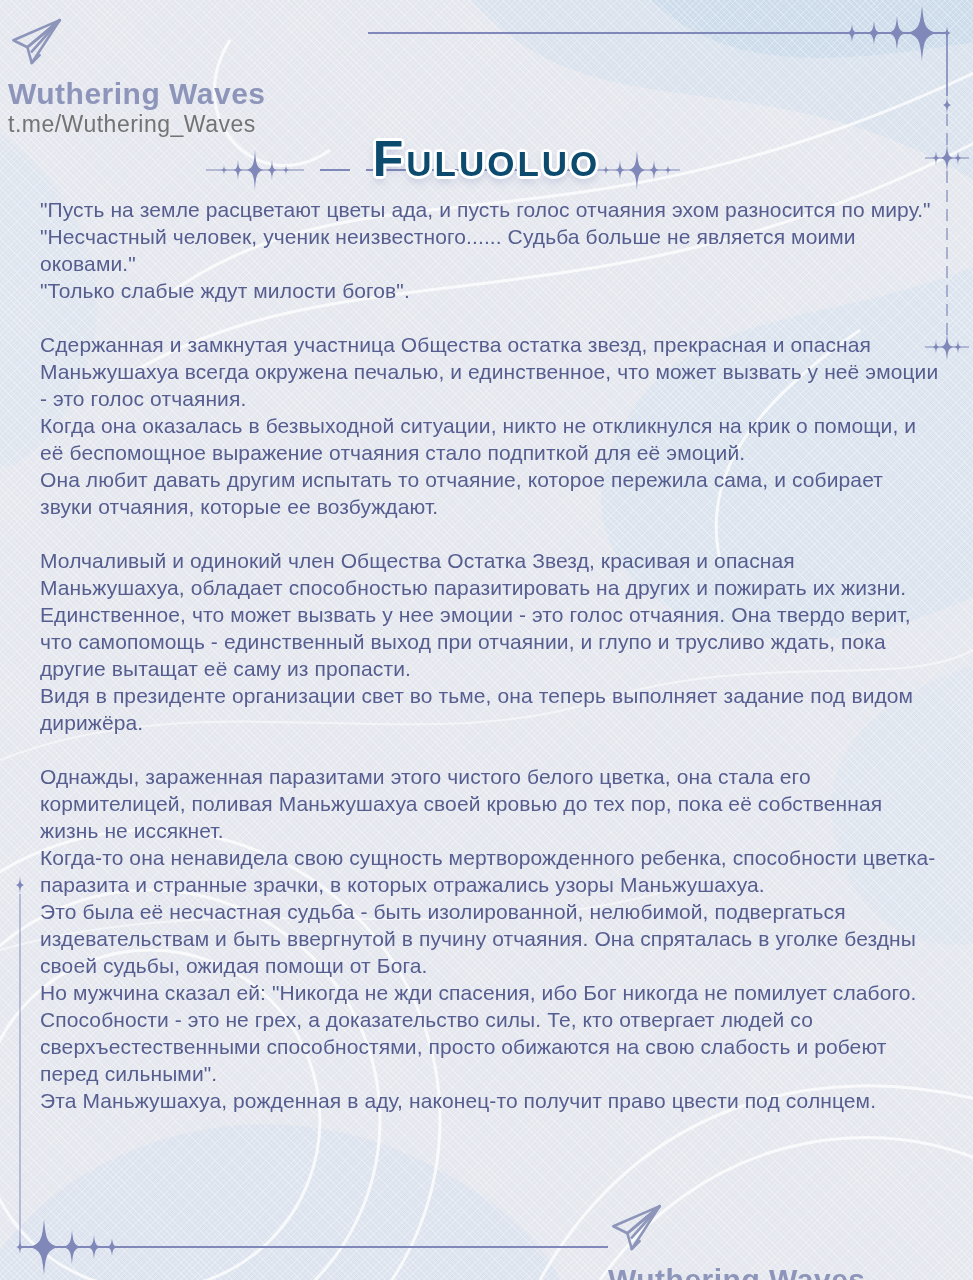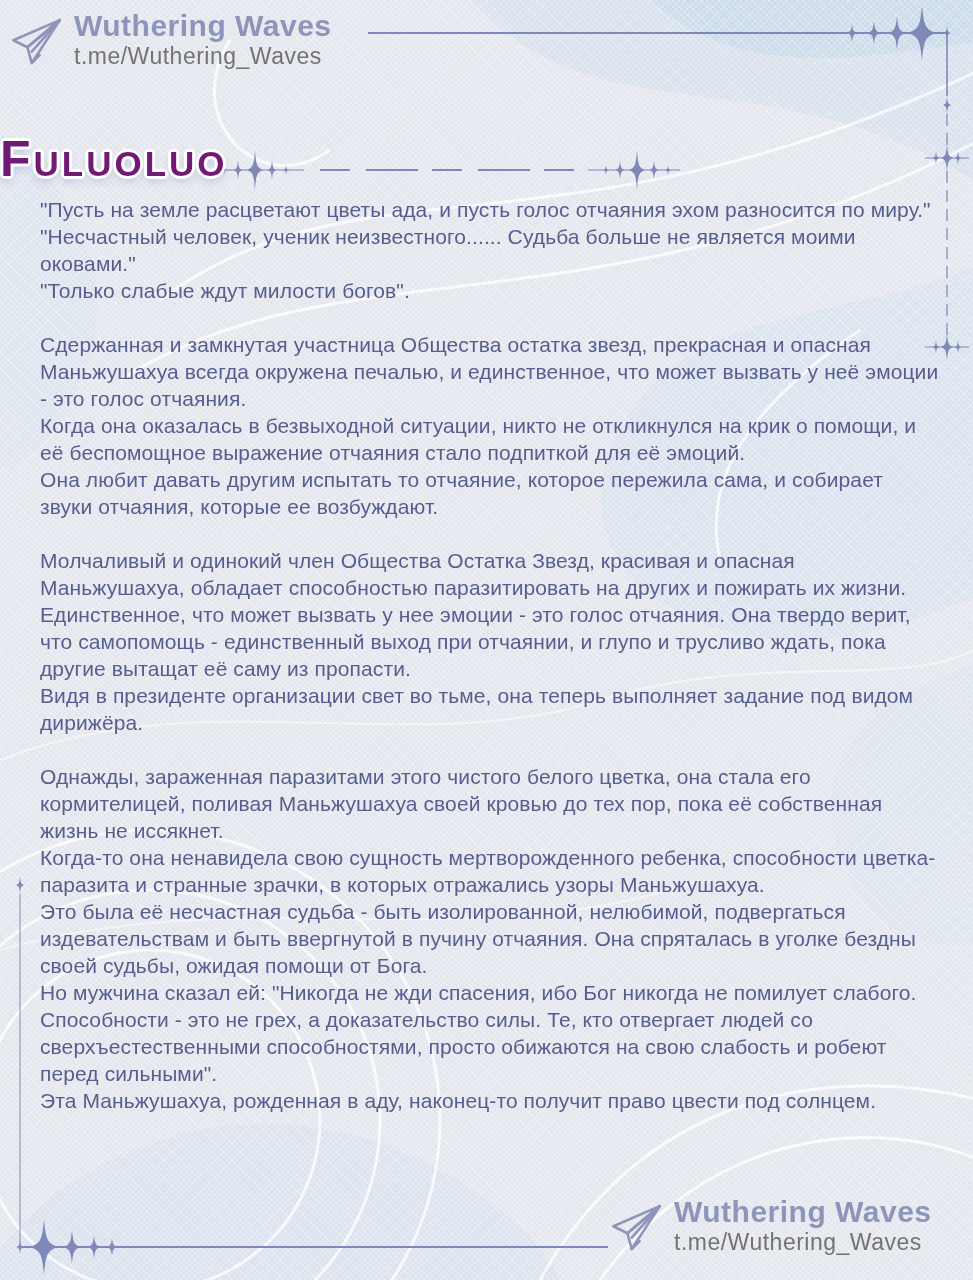--- a/index.html
+++ b/index.html
@@ -16,35 +16,36 @@
     content:"";position:absolute;inset:0;z-index:1;pointer-events:none;
     background-image:
       repeating-linear-gradient(45deg, rgba(255,255,255,.28) 0 1px, transparent 1px 4px),
       repeating-linear-gradient(-45deg, rgba(255,255,255,.22) 0 1px, transparent 1px 4px);
   }
   .bg-waves{position:absolute;inset:0;z-index:0;}
   .decor{position:absolute;inset:0;z-index:2;pointer-events:none;}
   .content{position:absolute;inset:0;z-index:3;}
 
   
-  .brand{position:absolute;display:flex;align-items:flex-start;gap:8px;color:#8d96ba;}
+  .brand{position:absolute;display:flex;align-items:flex-start;gap:8px;color:#8d96ba;flex-direction:column;}
   .brand-header{left:8px;top:10px;}
   .brand-footer{left:608px;top:1196px;}
   .plane{width:58px;height:56px;flex:0 0 auto;margin-top:4px;}
   .brand .titles{display:flex;flex-direction:column;line-height:1.08;}
   .brand-title{font-size:30px;font-weight:700;letter-spacing:.5px;color:#8d96ba;}
   .brand-handle{font-size:23px;font-weight:400;letter-spacing:.5px;color:#737373;margin-top:2px;}
 
   
   .page-title{
     position:absolute;top:96px;left:0;right:0;
+    text-align:center;
     font-size:50px;font-weight:700;
     font-variant:small-caps;
     letter-spacing:3px;
-    color:#701a75;
+    color:#0c4a6e;
     text-shadow:
       -2px -2px 0 #fff, 2px -2px 0 #fff, -2px 2px 0 #fff, 2px 2px 0 #fff,
       -3px 0 0 #fff, 3px 0 0 #fff, 0 -3px 0 #fff, 0 3px 0 #fff,
       0 5px 8px rgba(84,98,160,.35);
   }
 
   
   .body-text{
     position:absolute;left:40px;top:196px;width:900px;
     font-size:21px;line-height:27px;

